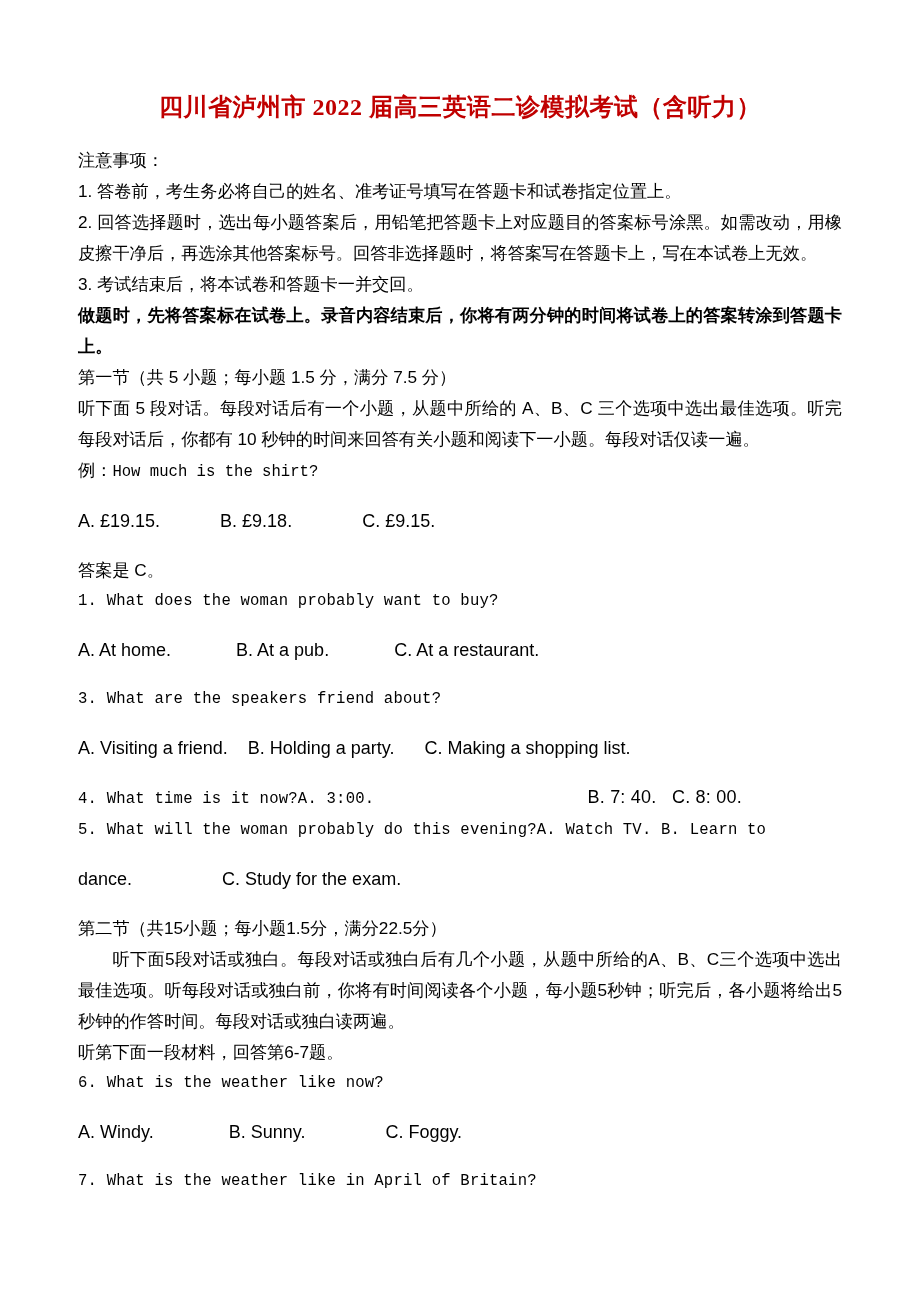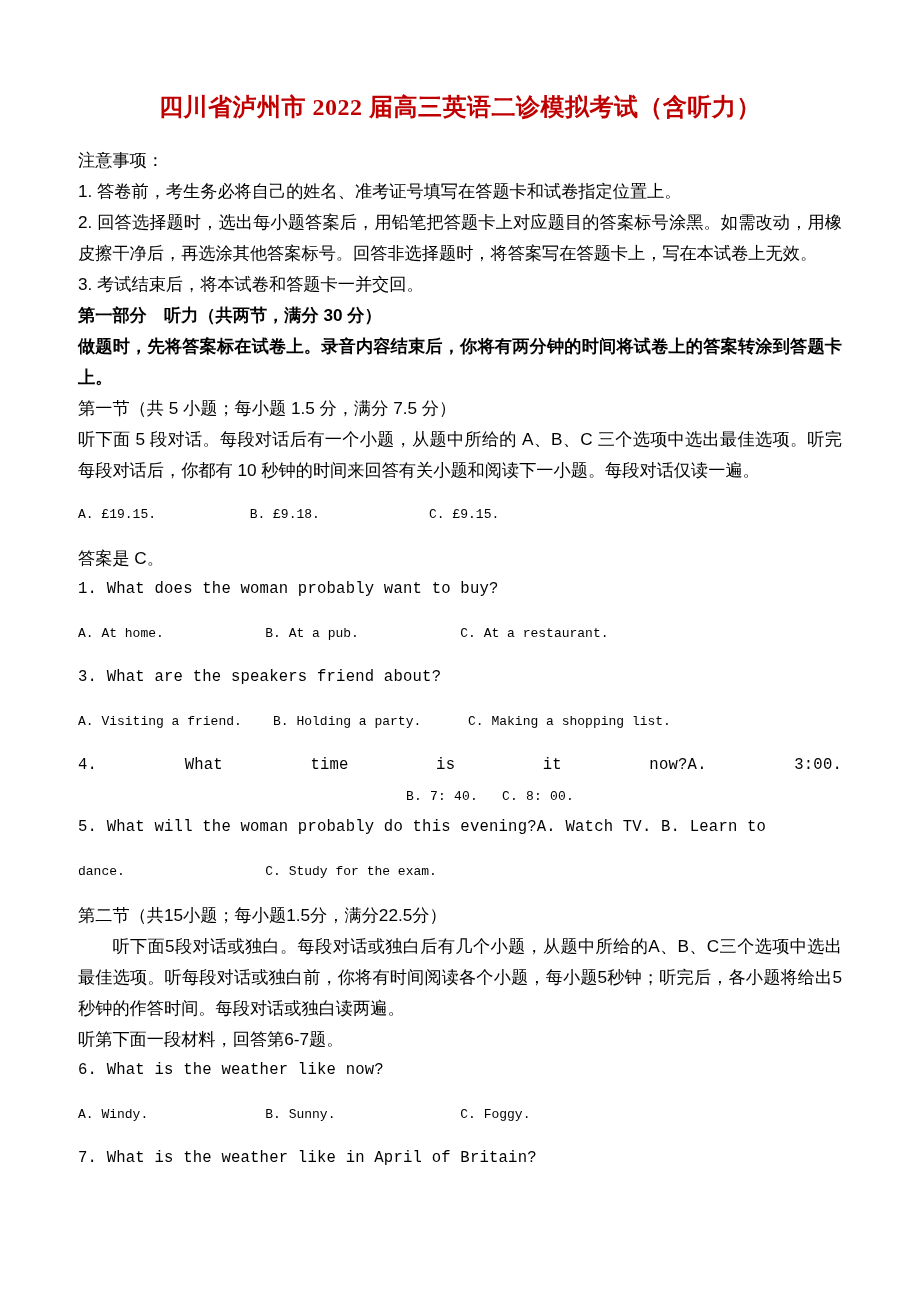--- a/index.html
+++ b/index.html
@@ -52,46 +52,46 @@
   .mix {
     font-family: "Liberation Serif", serif;
   }
   .mix .en-in {
     font-family: "Liberation Mono", monospace;
     font-size: 15.6px;
   }
   .opts {
     display: block;
     white-space: pre;
-    font-family: Liberation Mono, monospace;
-    font-size: 13px;
+    font-family: Liberation Sans, sans-serif;
+    font-size: 18px;
     line-height: 31px;
   }
   .indent2 {
     text-indent: 2em;
   }
 </style>
 </head>
 <body>
 
 <div class="page">
 
   <h1 class="doc-title">四川省泸州市 2022 届高三英语二诊模拟考试（含听力）</h1>
 
   <p class="para cn">注意事项：</p>
   <p class="para cn">1. 答卷前，考生务必将自己的姓名、准考证号填写在答题卡和试卷指定位置上。</p>
   <p class="para cn">2. 回答选择题时，选出每小题答案后，用铅笔把答题卡上对应题目的答案标号涂黑。如需改动，用橡皮擦干净后，再选涂其他答案标号。回答非选择题时，将答案写在答题卡上，写在本试卷上无效。</p>
   <p class="para cn">3. 考试结束后，将本试卷和答题卡一并交回。</p>
 
-  <p class="para cn bold">第一部分　听力（共两节，满分 30 分）</p>
   <p class="para cn bold">做题时，先将答案标在试卷上。录音内容结束后，你将有两分钟的时间将试卷上的答案转涂到答题卡上。</p>
 
   <p class="para cn">第一节（共 5 小题；每小题 1.5 分，满分 7.5 分）</p>
   <p class="para cn">听下面 5 段对话。每段对话后有一个小题，从题中所给的 A、B、C 三个选项中选出最佳选项。听完每段对话后，你都有 10 秒钟的时间来回答有关小题和阅读下一小题。每段对话仅读一遍。</p>
 
+  <p class="para mix"><span class="cn">例：</span><span class="en-in">How much is the shirt?</span></p>
   <p class="opts">A. £19.15.            B. £9.18.              C. £9.15.</p>
   <p class="para cn">答案是 C。</p>
 
   <p class="para en"><span>1.</span> <span>What does the woman probably want to buy?</span></p>
 
   <p class="opts">A. At home.             B. At a pub.             C. At a restaurant.</p>
 
   <p class="para en"><span>3.</span> <span>What are the speakers friend about?</span></p>
   <p class="opts">A. Visiting a friend.    B. Holding a party.      C. Making a shopping list.</p>
 

